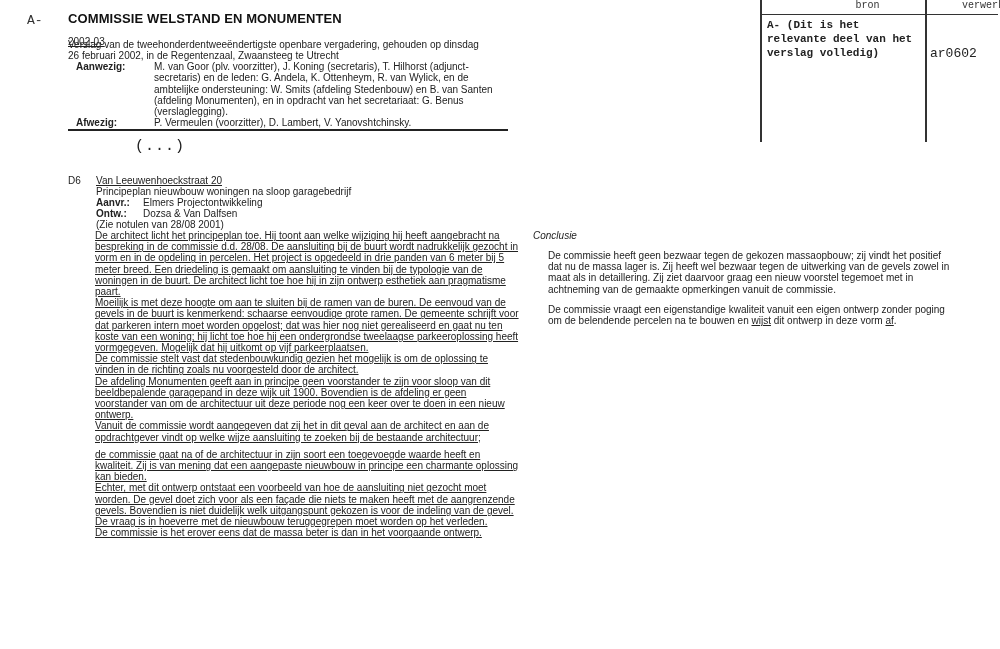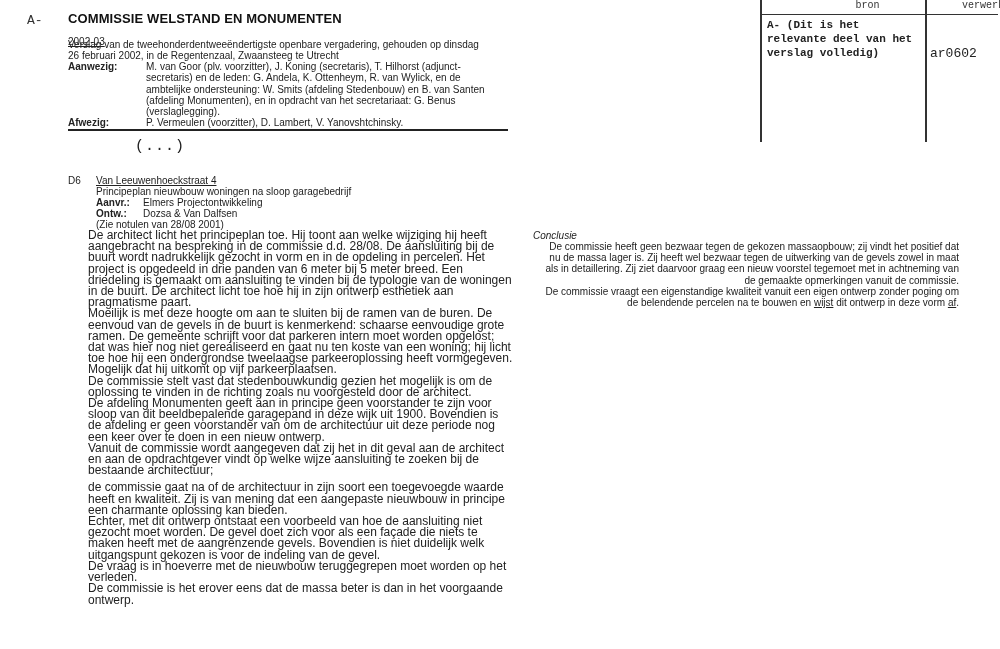--- a/index.html
+++ b/index.html
@@ -15,21 +15,21 @@
     
     #margin-mark { left: 27px; top: 13px; font-size: 13px; color: #333; }
 
     
     #doc-title { left: 68px; top: 11px; font-size: 13px; font-weight: bold; letter-spacing: 0.1px; color: #111; white-space: nowrap; }
     .hdr-line { font-size: 10px; line-height: 11.3px; color: #222; white-space: nowrap; }
     #doc-number { left: 68px; top: 36px; text-decoration: underline; }
     #doc-intro-1 { left: 68px; top: 39px; }
     #doc-intro-2 { left: 68px; top: 50px; }
     .attend-row { left: 68px; display: flex; font-size: 10px; line-height: 11.3px; color: #222; }
-    .attend-label { width: 78px; font-weight: bold; flex: none; }
+    .attend-label { width: 78px; font-weight: bold; flex: none; margin-left: 8px; }
     .attend-value { width: 360px; }
     #aanwezig { top: 61px; }
     #afwezig { top: 117px; justify-content: flex-end; }
     #header-rule { left: 68px; top: 129px; width: 440px; height: 2px; background: #222; }
     #ellipsis { left: 135px; top: 138px; font-size: 15px; color: #222; letter-spacing: 1px; }
 
     
     #source-table { left: 760px; top: 0; width: 240px; height: 142px; }
     .tbl-vline { position: absolute; top: 0; width: 2px; height: 142px; background: #333; }
     #vline-left { left: 0; }
@@ -44,28 +44,28 @@
     
     #item-code { left: 68px; top: 175px; font-size: 10px; color: #222; }
     #item-address { left: 96px; top: 175px; font-size: 10px; text-decoration: underline; color: #222; }
     #item-subtitle { left: 96px; top: 186px; font-size: 10px; color: #222; }
     .meta-row { left: 96px; display: flex; font-size: 10px; line-height: 11.3px; color: #222; }
     .meta-label { width: 47px; font-weight: bold; flex: none; }
     #row-aanvr { top: 197px; justify-content: space-between; }
     #row-ontw { top: 208px; }
     #item-reference { left: 96px; top: 219px; font-size: 10px; color: #222; }
 
-    .body-text { left: 88px; width: 425px; font-size: 12px; line-height: 11.2px; color: #222; }
+    .body-text { left: 95px; width: 425px; font-size: 10px; line-height: 11.2px; color: #222; text-decoration: underline; }
     .body-text p { margin: 0; }
     #item-body { top: 230px; }
 
     
     #conclusion-title { left: 533px; top: 230px; font-size: 10px; font-style: italic; color: #222; }
     #conclusion-body { left: 539px; top: 241px; width: 420px; font-size: 10px; line-height: 11.2px; color: #222; }
-    #conclusion-body p { margin: 0; text-align: right; }
+    #conclusion-body p { margin: 9px; }
     .u { text-decoration: underline; }
   </style>
 </head>
 <body>
 
 <div id="margin-mark" class="abs mono">A-</div>
 
 <div id="doc-title" class="abs">COMMISSIE WELSTAND EN MONUMENTEN</div>
 <div id="doc-number" class="abs hdr-line">2002-03</div>
 <div id="doc-intro-1" class="abs hdr-line">Verslag van de tweehonderdentweeëndertigste openbare vergadering, gehouden op dinsdag</div>
@@ -86,21 +86,21 @@
   <div id="vline-left" class="tbl-vline"></div>
   <div id="vline-mid" class="tbl-vline"></div>
   <div id="tbl-hline"></div>
   <div id="th-bron" class="tbl-head sans">bron</div>
   <div id="th-verwerkt" class="tbl-head sans">verwerkt</div>
   <div id="td-bron" class="mono">A- (Dit is het relevante deel van het verslag volledig)</div>
   <div id="td-verwerkt" class="mono">ar0602</div>
 </div>
 
 <div id="item-code" class="abs">D6</div>
-<div id="item-address" class="abs">Van Leeuwenhoeckstraat 4</div>
+<div id="item-address" class="abs">Van Leeuwenhoeckstraat 20</div>
 <div id="item-subtitle" class="abs">Principeplan nieuwbouw woningen na sloop garagebedrijf</div>
 <div id="row-aanvr" class="abs meta-row">
   <div class="meta-label">Aanvr.:</div>
   <div>Elmers Projectontwikkeling</div>
 </div>
 <div id="row-ontw" class="abs meta-row">
   <div class="meta-label">Ontw.:</div>
   <div>Dozsa &amp; Van Dalfsen</div>
 </div>
 <div id="item-reference" class="abs">(Zie notulen van 28/08 2001)</div>

